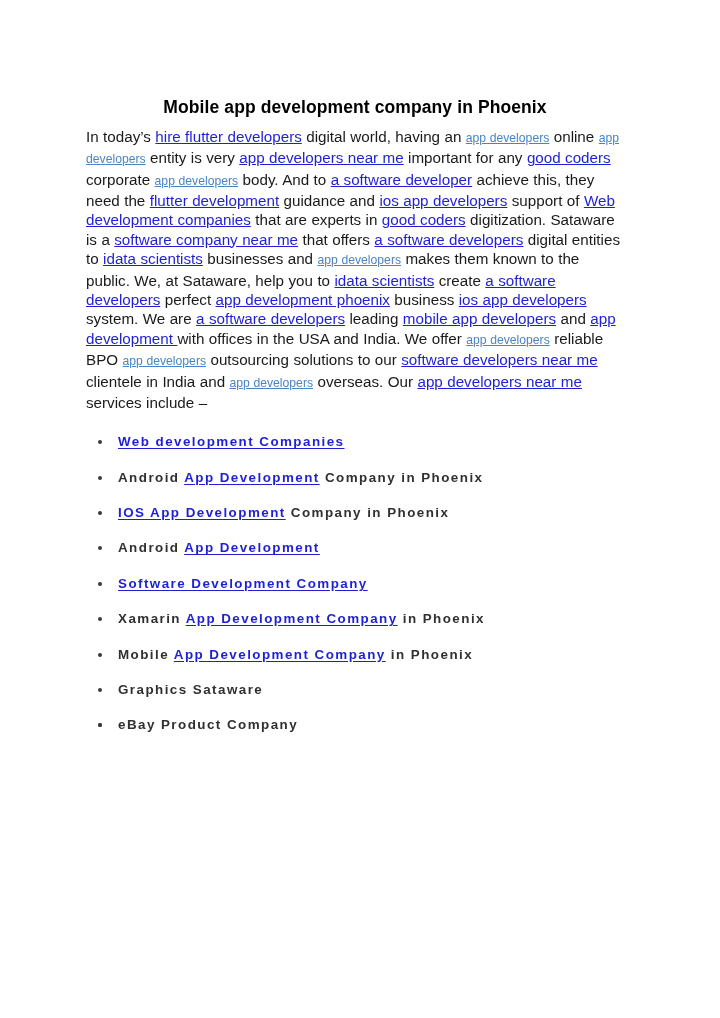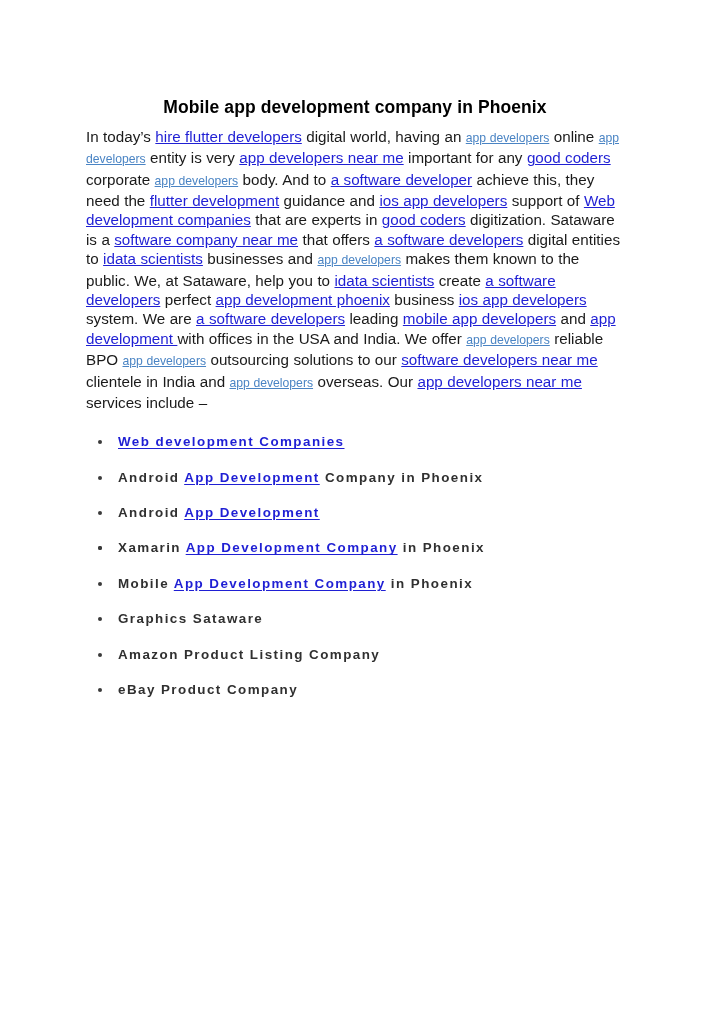--- a/index.html
+++ b/index.html
@@ -91,23 +91,24 @@
 <div class="page">
   <div class="content">
 
     <h1 class="doc-title">Mobile app development company in Phoenix</h1>
 
     <p class="body-para"><span>In today’s </span><a class="lnk" href="#">hire flutter developers</a><span> digital world, having an </span><a class="lnk-sm" href="#">app developers</a><span> online </span><a class="lnk-sm" href="#">app developers</a><span> entity is very </span><a class="lnk" href="#">app developers near me</a><span> important for any </span><a class="lnk" href="#">good coders</a><span> corporate </span><a class="lnk-sm" href="#">app developers</a><span> body. And to </span><a class="lnk" href="#">a software developer</a><span> achieve this, they need the </span><a class="lnk" href="#">flutter development</a><span> guidance and </span><a class="lnk" href="#">ios app developers</a><span> support of </span><a class="lnk" href="#">Web development companies</a><span> that are experts in </span><a class="lnk" href="#">good coders</a><span> digitization. Sataware is a </span><a class="lnk" href="#">software company near me</a><span> that offers </span><a class="lnk" href="#">a software developers</a><span> digital entities to </span><a class="lnk" href="#">idata scientists</a><span> businesses and </span><a class="lnk-sm" href="#">app developers</a><span> makes them known to the public. We, at Sataware, help you to </span><a class="lnk" href="#">idata scientists</a><span> create </span><a class="lnk" href="#">a software developers</a><span> perfect </span><a class="lnk" href="#">app development phoenix</a><span> business </span><a class="lnk" href="#">ios app developers</a><span> system. We are </span><a class="lnk" href="#">a software developers</a><span> leading </span><a class="lnk" href="#">mobile app developers</a><span> and </span><a class="lnk" href="#">app development </a><span>with offices in the USA and India. We offer </span><a class="lnk-sm" href="#">app developers</a><span> reliable BPO </span><a class="lnk-sm" href="#">app developers</a><span> outsourcing solutions to our </span><a class="lnk" href="#">software developers near me</a><span> clientele in India and </span><a class="lnk-sm" href="#">app developers</a><span> overseas. Our </span><a class="lnk" href="#">app developers near me</a><span> services include –</span></p>
 
     <ul class="bullet-list">
         <li><span class="bullet-dot"></span><a class="b-lnk" href="#">Web development Companies</a></li>
         <li><span class="bullet-dot"></span><span>Android </span><a class="b-lnk" href="#">App Development</a><span> Company in Phoenix</span></li>
+        <li><span class="bullet-dot"></span><a class="b-lnk" href="#">IOS App Development</a><span> Company in Phoenix</span></li>
         <li><span class="bullet-dot"></span><span>Android </span><a class="b-lnk" href="#">App Development</a></li>
-        <li><span class="bullet-dot"></span></li>
+        <li><span class="bullet-dot"></span><a class="b-lnk" href="#">Software Development Company</a></li>
         <li><span class="bullet-dot"></span><span>Xamarin </span><a class="b-lnk" href="#">App Development Company</a><span> in Phoenix</span></li>
         <li><span class="bullet-dot"></span><span>Mobile </span><a class="b-lnk" href="#">App Development Company</a><span> in Phoenix</span></li>
         <li><span class="bullet-dot"></span><span>Graphics Sataware</span></li>
-        <li><span class="bullet-dot"></span><span>Amazon Product Listing Company</span></li>
+        <li><span class="bullet-dot"></span></li>
         <li><span class="bullet-dot"></span><span>eBay Product Company</span></li>
       </ul>
 
   </div>
 </div>
 
 </body></html>

